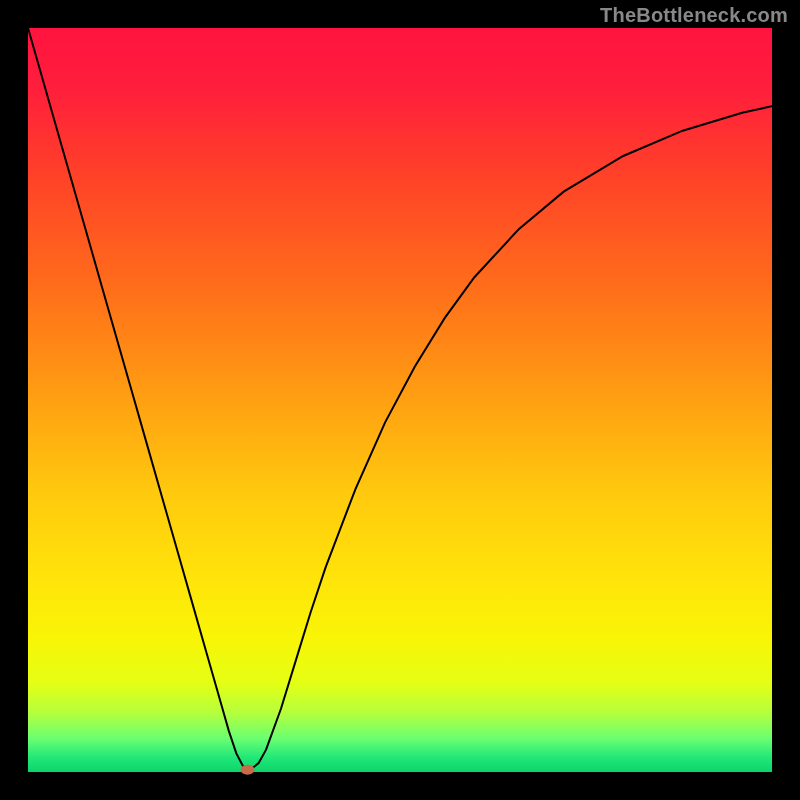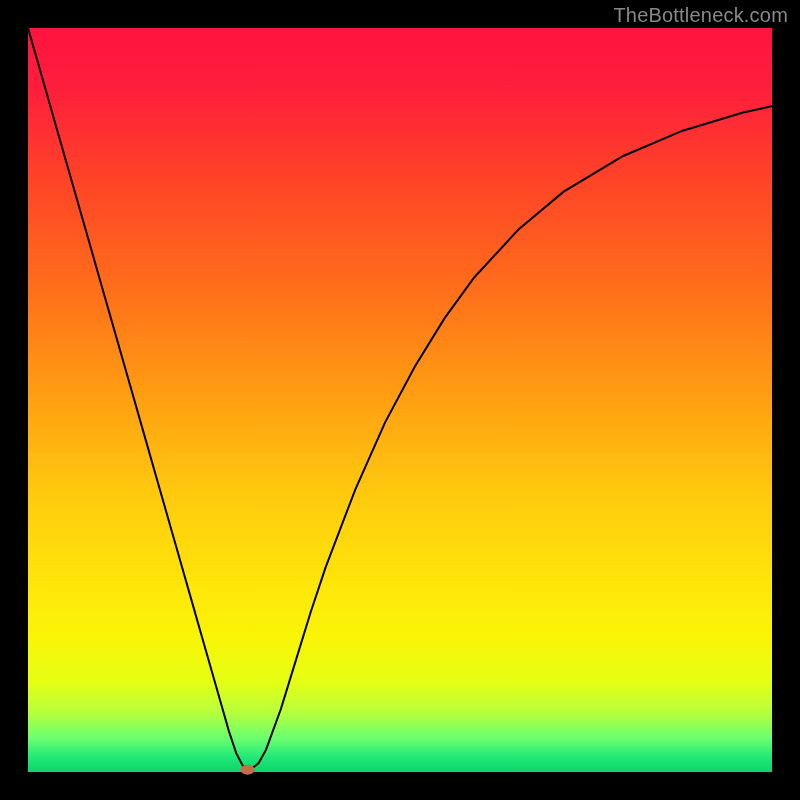--- a/index.html
+++ b/index.html
@@ -15,21 +15,21 @@
     position: relative;
     width: 800px;
     height: 800px;
   }
   .watermark {
     position: absolute;
     top: 4px;
     right: 12px;
     color: #888;
     font-size: 20px;
-    font-weight: 400;
+    font-weight: 700;
     z-index: 10;
     letter-spacing: 0.2px;
   }
   svg {
     display: block;
   }
 </style>
 </head>
 <body>
 

